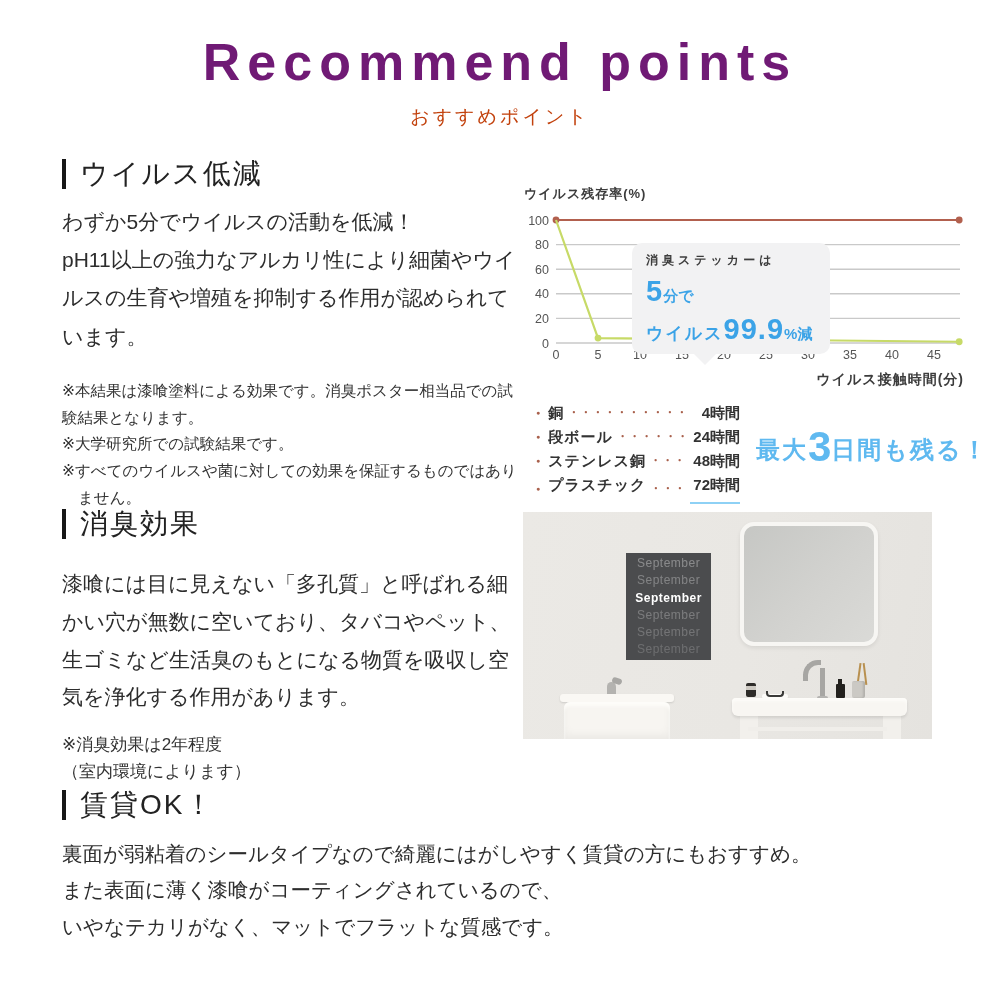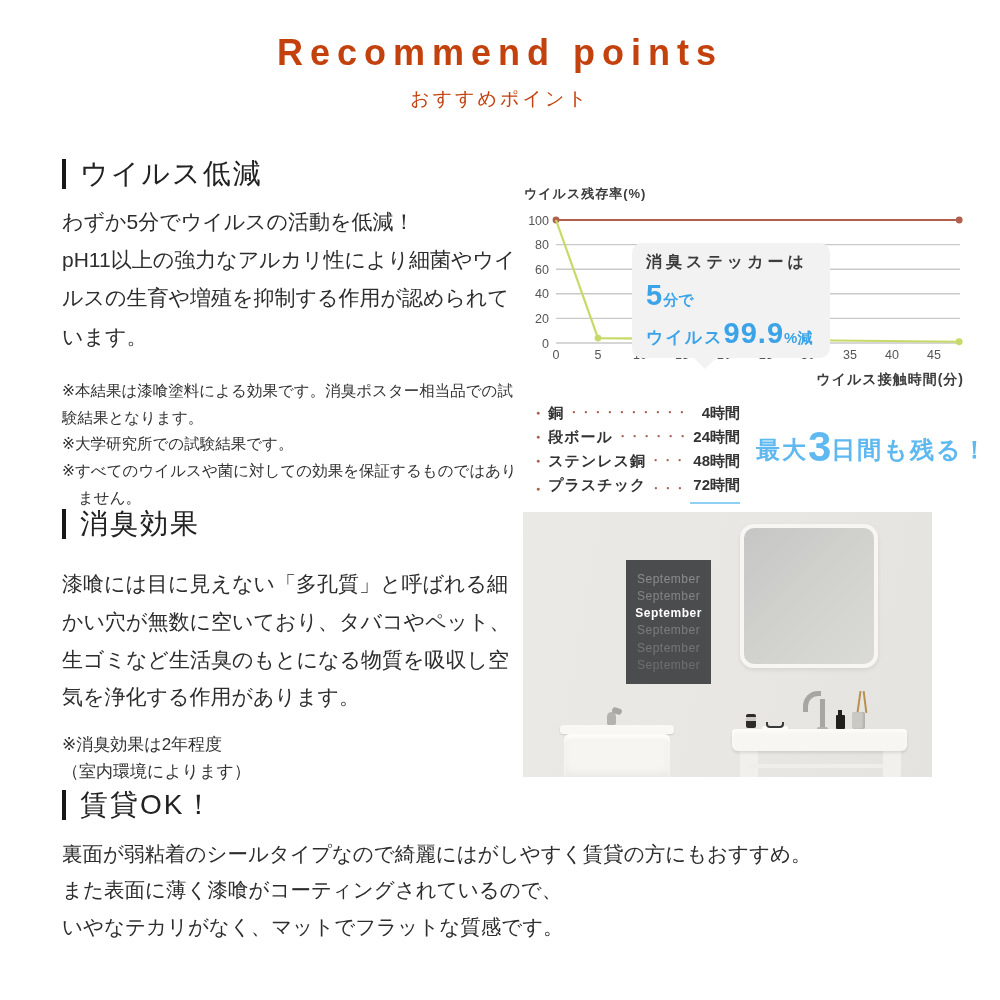--- a/index.html
+++ b/index.html
@@ -2,21 +2,21 @@
 <html><head>
 <meta charset="utf-8">
 <style>
   * { margin:0; padding:0; box-sizing:border-box; }
   html,body { background:#ffffff; }
   body { width:1000px; height:1000px; position:relative; overflow:hidden;
          font-family:"Liberation Sans","DejaVu Sans",sans-serif; color:#2e2e2e; }
 
   
   .hdr { position:absolute; top:32px; left:0; width:1000px; text-align:center; }
-  .hdr h1 { font-size:36px; font-weight:bold; letter-spacing:7px; color:#c2410c; }
+  .hdr h1 { font-size:52px; font-weight:bold; letter-spacing:7px; color:#701a75; }
   .hdr .sub { margin-top:12px; font-size:19px; letter-spacing:3px; color:#c2410c; }
 
   
   .h2 { display:flex; align-items:center; font-size:28px; color:#222; letter-spacing:2px; }
   .h2 .bar { width:4px; height:30px; background:#171717; margin-right:14px; }
 
   
   .s1 { position:absolute; left:62px; top:155px; width:458px; }
   .s1 .body { margin-top:10px; font-size:21px; line-height:1.82; color:#2d2d2d; }
   .s1 .notes { margin-top:22px; font-size:15.5px; line-height:1.72; color:#333; }
@@ -26,21 +26,21 @@
   .chartcol { position:absolute; left:524px; top:185px; width:440px; }
   .ylabel { font-size:13px; font-weight:bold; color:#3c3c3c; letter-spacing:1px; }
   .chartwrap { position:relative; margin-top:2px; }
   svg text.tick { font-size:12.5px; fill:#555; font-family:"Liberation Sans",sans-serif; }
   .xlabel { text-align:right; font-size:14px; font-weight:bold; color:#3c3c3c; margin-top:2px; letter-spacing:1px; }
 
   .callout { position:absolute; left:108px; top:38px; width:198px;
              background:#f2f2f3; border-radius:10px; padding:9px 14px 8px; z-index:3; }
   .callout:after { content:""; position:absolute; left:62px; bottom:-11px;
                    border:11px solid transparent; border-top-color:#f2f2f3; border-bottom:none; }
-  .co-l1 { font-size:16px; font-weight:bold; color:#3c3c3c; letter-spacing:4px; }
+  .co-l1 { font-size:12px; font-weight:bold; color:#3c3c3c; letter-spacing:4px; }
   .co-blue { color:#3ba3e7; }
   .co-big { font-size:29px; font-weight:bold; letter-spacing:1px; }
   .co-sm { font-size:15px; font-weight:bold; }
   .co-md { font-size:17px; font-weight:bold; letter-spacing:2px; }
   .co-row { line-height:1.12; margin-top:6px; }
 
   
   .legendrow { position:relative; margin-top:12px; }
   .legend { position:absolute; left:12px; top:0; width:204px; }
   .lg-item { display:flex; align-items:baseline; font-size:15px; font-weight:bold; color:#333; line-height:1.6; }
@@ -53,21 +53,21 @@
   .lg-hi { position:absolute; left:232px; top:22px; color:#5fb9f0; font-weight:bold;
            font-size:24px; letter-spacing:2px; white-space:nowrap; }
   .lg-hi .big { font-size:42px; letter-spacing:0; vertical-align:-3px; }
 
   
   .s2 { position:absolute; left:62px; top:505px; width:460px; }
   .s2 .body { margin-top:22px; font-size:21px; line-height:1.8; color:#2d2d2d; }
   .s2 .notes { margin-top:16px; font-size:17px; line-height:1.55; color:#333; }
 
   
-  .photo { position:absolute; left:523px; top:512px; width:409px; height:265px; overflow:hidden;
+  .photo { position:absolute; left:523px; top:512px; width:409px; height:227px; overflow:hidden;
            background:linear-gradient(100deg,#ebe9e5 0%,#e9e7e3 55%,#e5e3df 100%); }
   .poster { position:absolute; left:25.2%; top:18%; width:20.8%; height:47%;
             background:#4b4c4e; display:flex; flex-direction:column; justify-content:center;
             align-items:center; gap:1px; }
   .poster span { font-size:12px; letter-spacing:0.5px; color:#fff; line-height:1.35; }
   .pl1{opacity:.34;} .pl2{opacity:.30;} .pl3{opacity:1; font-weight:bold;}
   .pl4{opacity:.26;} .pl5{opacity:.22;} .pl6{opacity:.18;}
   .mirror { position:absolute; left:53%; top:4.5%; width:33.8%; height:54.5%;
             background:linear-gradient(135deg,#c6c7c4 0%,#d2d2cf 55%,#dadad7 100%);
             border:4px solid #f7f6f3; border-radius:14px; box-shadow:0 2px 4px rgba(0,0,0,.08); }

